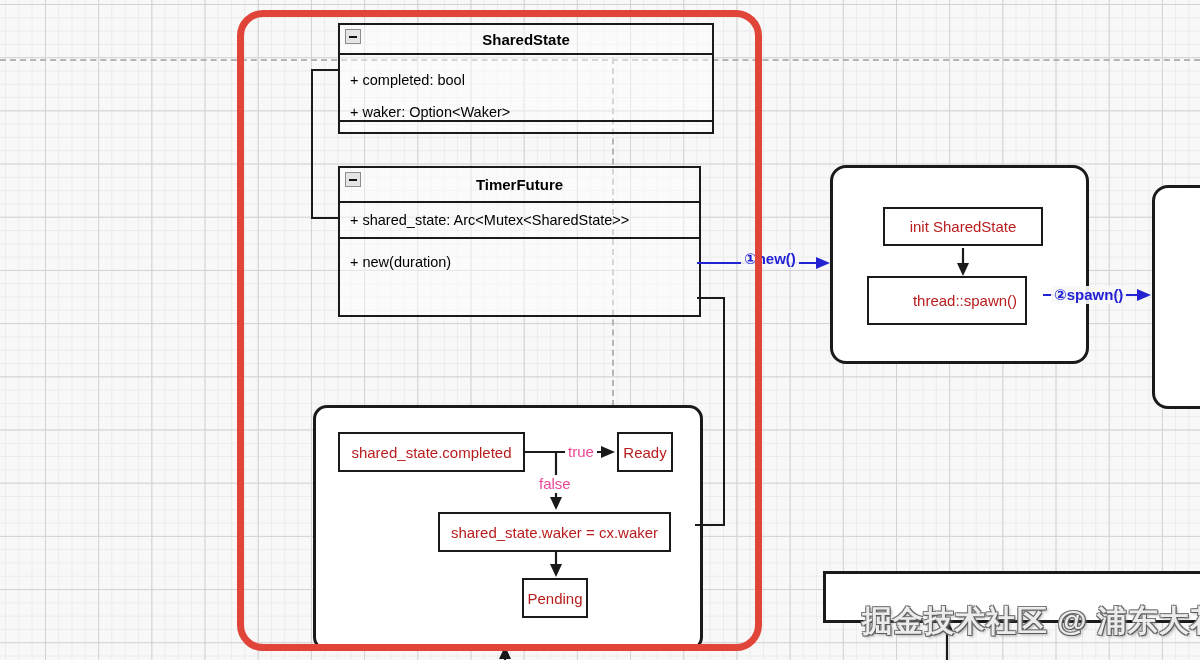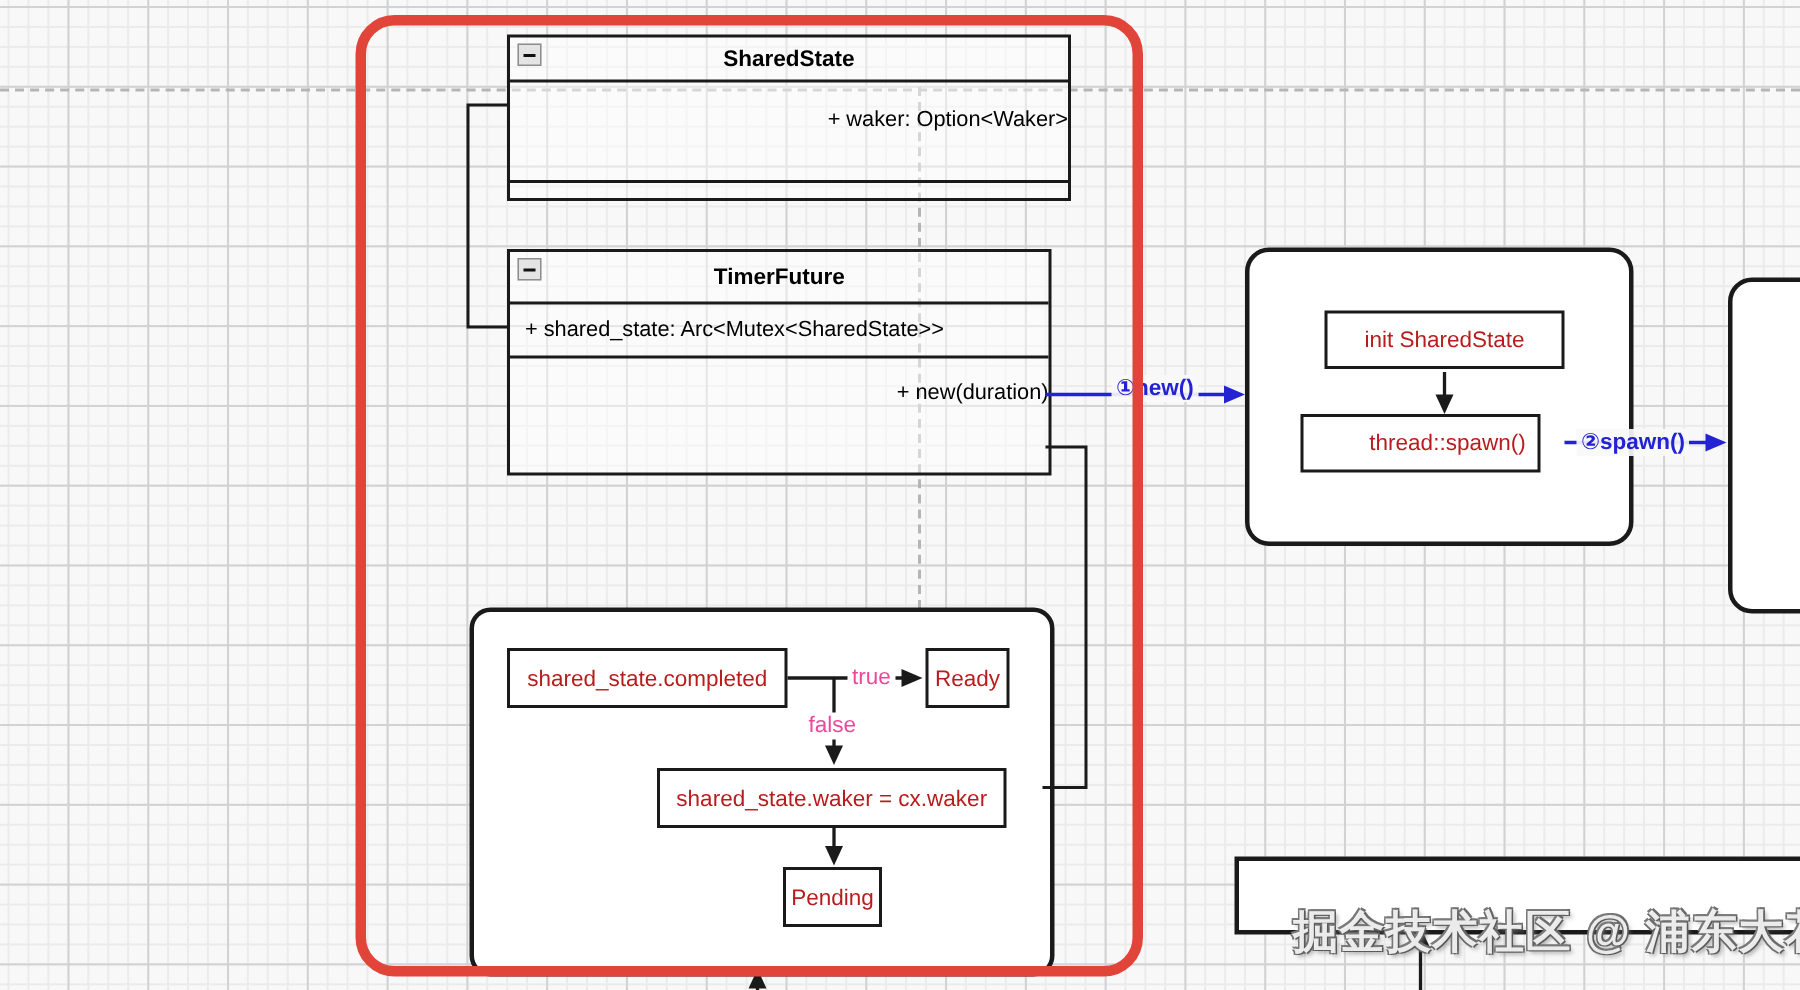--- a/index.html
+++ b/index.html
@@ -8,21 +8,21 @@
     font-family:"Liberation Sans","DejaVu Sans",sans-serif;
     background-color:#f8f8f8;
     background-image:
       linear-gradient(#d2d2d2 1px, transparent 1px),
       linear-gradient(90deg,#d2d2d2 1px, transparent 1px),
       linear-gradient(#ebebeb 1px, transparent 1px),
       linear-gradient(90deg,#ebebeb 1px, transparent 1px);
     background-size:53.2px 53.2px,53.2px 53.2px,13.3px 13.3px,13.3px 13.3px;
     background-position:4px 4px,45px 4px,4px 4px,5px 4px;
   }
-  .abs{position:absolute;text-align:right;}
+  .abs{position:absolute;}
   
   .page-dash-h{left:0;top:59px;width:1200px;height:0;border-top:2px dashed #b5b5b5;z-index:5;}
   .page-dash-v{left:612px;top:58px;width:0;height:348px;border-left:2px dashed #b5b5b5;z-index:5;}
 
   
   .uml-box{background:rgba(255,255,255,0.45);border:2px solid #1a1a1a;z-index:6;}
   .uml-title{position:relative;border-bottom:2px solid #1a1a1a;display:flex;align-items:center;justify-content:center;
     font-weight:bold;font-size:15px;color:#000;}
   .collapse-btn{position:absolute;left:5px;top:4px;width:14px;height:13px;background:#e4e4e4;border:1px solid #8d8d8d;
     display:flex;align-items:center;justify-content:center;}
@@ -43,21 +43,21 @@
   
   .container{background:#ffffff;border:3px solid #1a1a1a;border-radius:16px;z-index:10;}
   #spawn-container{left:830px;top:165px;width:253px;height:193px;}
   #executor-container{left:1152px;top:185px;width:120px;height:218px;}
   #poll-container{left:313px;top:405px;width:384px;height:240px;border-radius:14px;}
   #bottom-rect{left:823px;top:571px;width:395px;height:46px;background:#fff;border:3px solid #1a1a1a;z-index:10;}
 
   .node{position:absolute;background:#fff;border:2px solid #1a1a1a;display:flex;align-items:center;justify-content:center;
     font-size:15px;color:#b91c1c;box-sizing:border-box;white-space:nowrap;z-index:12;}
   #init-shared-node{left:883px;top:207px;width:160px;height:39px;}
-  #thread-spawn-node{left:867px;top:276px;width:160px;height:39px;padding-left:36px;}
+  #thread-spawn-node{left:867px;top:276px;width:160px;height:49px;padding-left:36px;}
   #cond-node{left:338px;top:432px;width:187px;height:40px;}
   #ready-node{left:617px;top:432px;width:56px;height:40px;}
   #assign-node{left:438px;top:512px;width:233px;height:40px;}
   #pending-node{left:522px;top:578px;width:66px;height:40px;}
 
   
   #wires{position:absolute;left:0;top:0;width:1200px;height:660px;z-index:40;pointer-events:none;}
 
   .edge-label{z-index:45;font-size:15px;color:#ec4899;background:#ffffff;padding:0 3px;line-height:18px;}
   .edge-label.blue{color:#2323d3;background:rgba(248,248,248,0.92);font-weight:bold;}
@@ -84,20 +84,21 @@
   <div class="abs page-dash-v"></div>
 
   <div class="abs uml-box" id="shared-state-box">
     <div class="uml-title">
       <span class="collapse-btn">
           <span class="minus"></span>
         </span>
       <span>SharedState</span>
     </div>
     <div class="uml-attrs">
+      <div class="uml-row">+ completed: bool</div>
       <div class="uml-row">+ waker: Option&lt;Waker&gt;</div>
     </div>
     <div class="uml-footer"></div>
   </div>
 
   <div class="abs uml-box" id="timer-future-box">
     <div class="uml-title">
       <span class="collapse-btn">
           <span class="minus"></span>
         </span>

